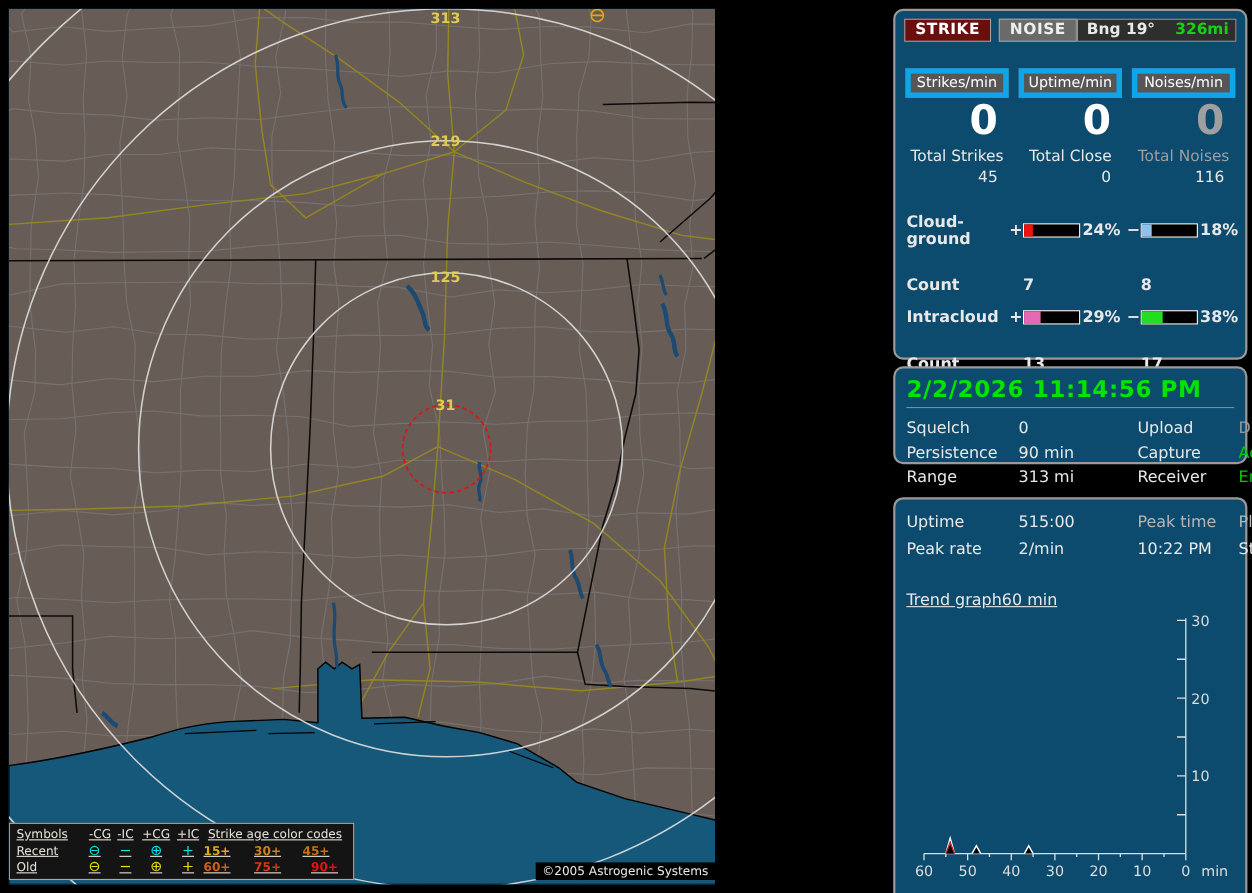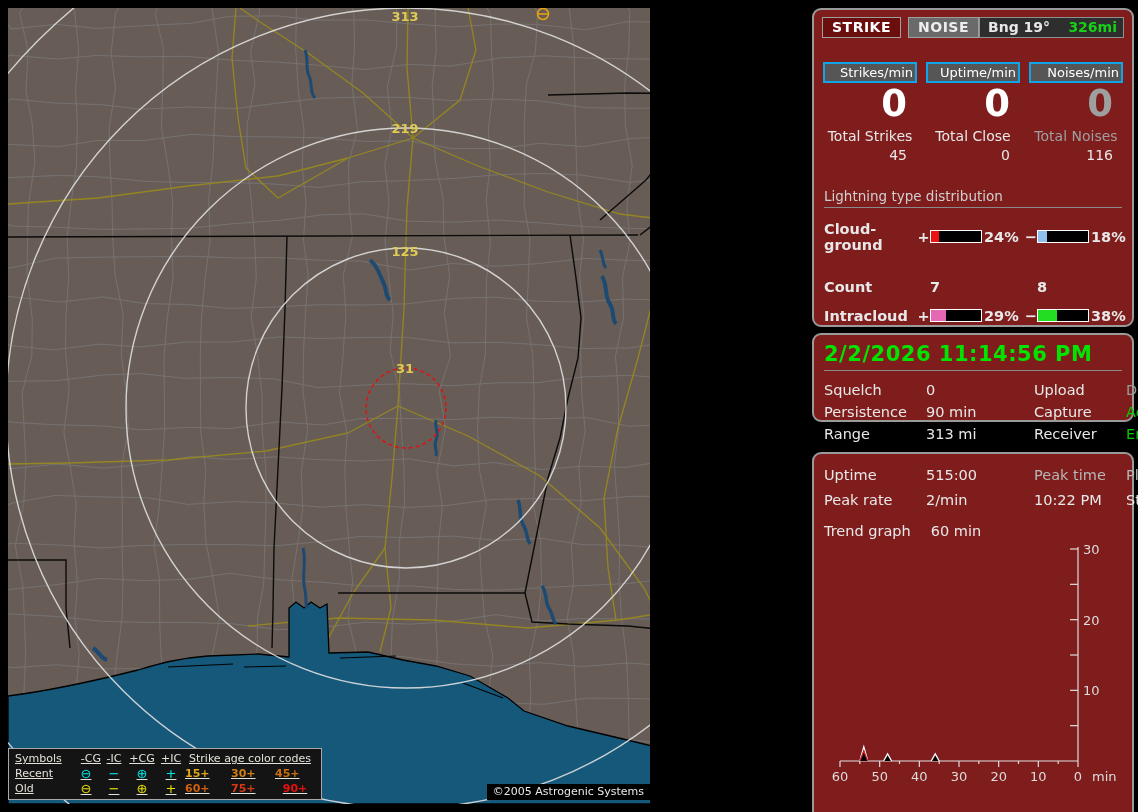--- a/index.html
+++ b/index.html
@@ -9,33 +9,33 @@
   #map-wrap{left:8px;top:8px;width:642px;height:796px;background:#0369a1;overflow:hidden;}
   #map-svg{display:block;}
   
   #legend{left:0;bottom:4px;background:#141414;border:1px solid #a8a8a8;padding:2px 6px 3px 6px;
     font-size:11px;line-height:15px;color:#e6e2da;}
   .lg-grid{display:grid;grid-template-columns:56px 30px 26px 30px 28px 46px 44px 40px;align-items:center;text-decoration:underline;}
   .lg-sym{font-size:13px;text-align:center;}
   .lg-age{font-weight:bold;}
   #copyright{right:0;bottom:4px;background:#000;padding:1px 6px 2px 6px;font-size:11px;color:#e8e8e8;}
   
-  .panel{left:812px;width:322px;background:#7f1d1d;border:2px solid #9a9a9a;border-radius:9px;box-sizing:border-box;}
+  .panel{left:812px;width:322px;background:#0c4a6e;border:2px solid #9a9a9a;border-radius:9px;box-sizing:border-box;}
   #panel-stats{top:8px;height:319px;}
   #panel-status{top:333px;height:89px;}
   #panel-uptime{top:452px;height:456px;}
   .btnrow{display:flex;align-items:center;margin:7px 8px 0 8px;}
   .btn{font-weight:bold;font-size:14px;padding:1px 9px 2px 9px;border:1px solid #a0a0a0;letter-spacing:.5px;}
   .btn-strike{background:#6b0e0e;color:#fff;}
   .btn-noise{background:#6a6a6a;color:#eee;margin-left:7px;}
   .bngbar{margin-left:auto;display:flex;background:#2e2e2e;border:1px solid #909090;
     width:142px;padding:1px 6px 2px 8px;font-weight:bold;font-size:14px;}
   .bng-rng{margin-left:auto;color:#17d117;}
   .counters{display:grid;grid-template-columns:1fr 1fr 1fr;gap:9px;margin:24px 9px 0 9px;}
-  .chip{display:block;text-align:right;background:#565656;border:2px solid #0ea5e9;
+  .chip{display:block;text-align:center;background:#565656;border:5px solid #0ea5e9;
     font-size:13px;color:#fff;padding:1px 2px;}
   .bigzero{text-align:right;padding-right:10px;font-size:37px;font-weight:bold;color:#fff;line-height:1.15;}
   .tlabel{text-align:center;font-size:14px;margin-top:2px;}
   .tvalue{text-align:right;padding-right:10px;font-size:14px;margin-top:3px;}
   .dim{color:#9f9f9f;}
   .dist{margin:25px 10px 0 10px;}
   .dist-title{font-size:13.5px;color:#cfcfcf;border-bottom:1px solid #8a8a8a;padding-bottom:3px;}
   .dist-row{display:grid;grid-template-columns:93px 13px 54px 40px 13px 54px 40px;align-items:center;
     margin-top:13px;font-weight:bold;font-size:14.5px;}
   .dist-count{display:grid;grid-template-columns:93px 13px 94px 13px auto;margin-top:26px;
@@ -43,21 +43,21 @@
   .bar{width:50px;height:11px;border:1px solid #fff;background:#000;}
   .bar>div{height:100%;}
   .sign{text-align:center;font-weight:bold;}
   .dt{margin:7px 10px 0 10px;font-size:21px;font-weight:bold;color:#00e400;
     border-bottom:1px solid #8a8a8a;padding-bottom:4px;letter-spacing:.5px;}
   .stat-grid{display:grid;grid-template-columns:102px 108px 92px auto;row-gap:6px;
     margin:11px 10px 0 10px;font-size:14.5px;}
   .up-grid{display:grid;grid-template-columns:102px 108px 92px auto;row-gap:9px;
     margin:13px 10px 0 10px;font-size:14.5px;}
   .hdr{color:#b6b6b6;}
-  .trend-row{display:flex;gap:20px;margin:15px 10px 0 10px;font-size:14.5px;}
+  .trend-row{display:flex;gap:0;margin:30px 10px 0 10px;font-size:14.5px;text-decoration:underline;}
   #chart-box{margin:0 4px 0 12px;}
 </style>
 </head>
 <body>
 
 <div class="abs" id="map-wrap">
   <svg id="map-svg" width="799" height="796" viewBox="0 0 799 796">
     <rect x="0" y="0" width="799" height="796" fill="#685d56"></rect>
     <g id="counties" stroke="#83878e" stroke-width="1" fill="none" opacity="0.5">
         <path d="M19.0,-5 L11.5,4.3 L20.2,43.4 L17.9,83.0 L24.1,114.6 L26.9,153.7 L20.3,197.9 L19.6,231.1 L19.0,266.6 L24.3,311.4 L23.8,347.9 L14.1,384.9 L16.1,419.6 L18.0,456.6 L15.7,495.2 L7.3,537.7 L14.7,576.9 L16.6,614.7 L17.7,646.3 L15.9,685.2 L21.4,725.1 L19.9,766.3 L21.5,805.0"></path>
@@ -227,21 +227,20 @@
       <div class="tvalue">0</div>
     </div>
     <div>
       <span class="chip">Noises/min</span>
       <div class="bigzero dim">0</div>
       <div class="tlabel dim">Total Noises</div>
       <div class="tvalue">116</div>
     </div>
   </div>
   <div class="dist">
-    <div class="dist-title">Lightning type distribution</div>
 
     <div class="dist-row">
       <span>Cloud-ground</span>
       <span class="sign">+</span>
       <span class="bar">
           <div style="width: 16%; background: rgb(238, 17, 17);"></div>
         </span>
       <span>24%</span>
       <span class="sign">−</span>
       <span class="bar">

